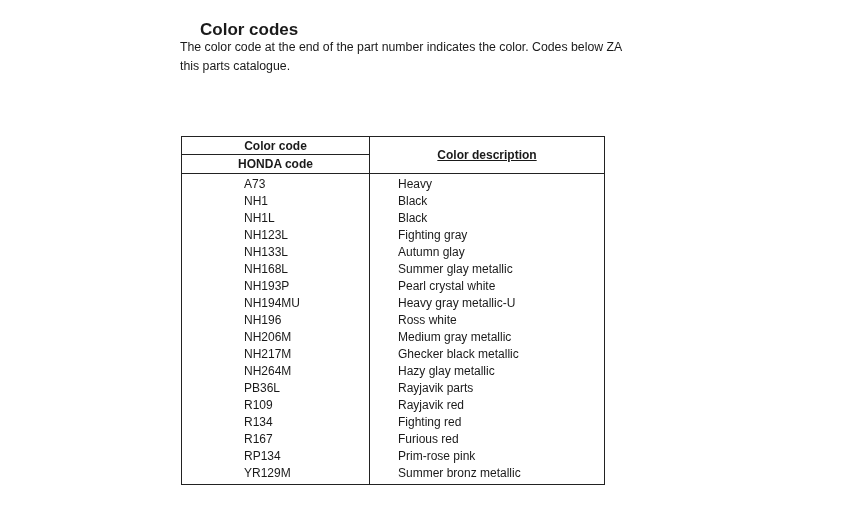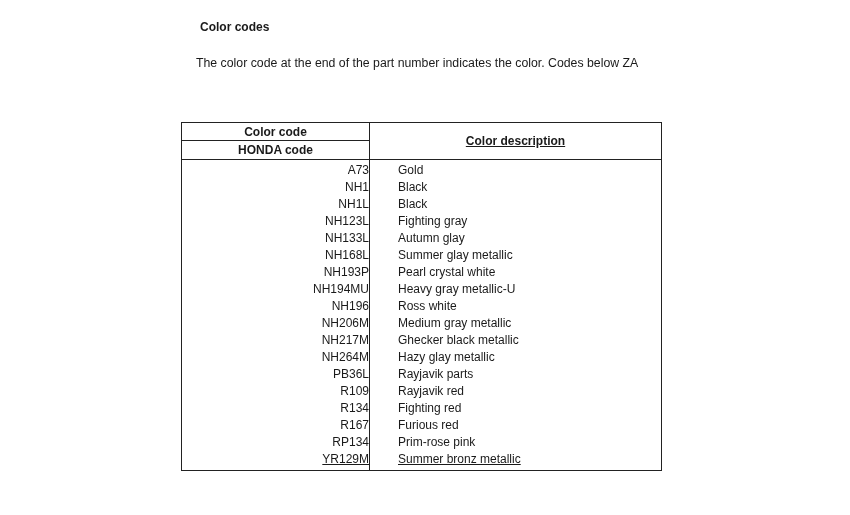--- a/index.html
+++ b/index.html
@@ -1,56 +1,57 @@
 <!DOCTYPE html>
 <html><head>
 <meta charset="utf-8">
 <style>
   html, body { margin: 0; padding: 0; background: #ffffff; }
   body { width: 850px; height: 515px; position: relative; overflow: hidden;
          font-family: "Liberation Sans", "DejaVu Sans", sans-serif; color: #1a1a1a; }
-  .heading { position: absolute; left: 200px; top: 20px; font-size: 12px; font-weight: bold; }
+  .heading { position: absolute; left: 200px; top: 20px; font-size: 17px; font-weight: bold; }
   .para { position: absolute; left: 180px; top: 38px; width: 490px; font-size: 12.3px; line-height: 19px; }
-  .para p { margin: 16px; white-space: nowrap; }
-  table.codes { position: absolute; left: 181px; top: 122px; width: 481px; border-collapse: collapse;
+  .para p { margin: 0; white-space: nowrap; }
+  table.codes { position: absolute; left: 181px; top: 136px; width: 424px; border-collapse: collapse;
                 font-size: 12px; }
   table.codes th { font-weight: bold; text-align: center; padding: 0; }
   .outer { border: 1.3px solid #222; }
   th.cc { height: 17px; border-right: 1.3px solid #222; border-bottom: 1.3px solid #222; width: 187px; }
   th.hc { height: 18px; border-right: 1.3px solid #222; border-bottom: 1.3px solid #222; }
   th.cd { border-bottom: 1.3px solid #222; text-decoration: underline; }
   td { padding: 0; height: 17px; line-height: 17px; }
-  td.code { border-right: 1.3px solid #222; padding-left: 62px; text-align: right; }
+  td.code { border-right: 1.3px solid #222; padding-left: 62px; }
   td.desc { padding-left: 28px; }
   tr.first td { padding-top: 2px; }
-  tr.last td { padding-bottom: 2px; text-decoration: underline; }
+  tr.last td { padding-bottom: 2px; }
 </style>
 </head>
 <body>
 
 <div class="heading">Color codes</div>
 
 <div class="para">
   <p>The color code at the end of the part number indicates the color. Codes below ZA</p>
+  <p>this parts catalogue.</p>
 </div>
 
 <table class="codes outer">
   <thead>
     <tr>
       <th class="cc">Color code</th>
       <th class="cd" rowspan="2">Color description</th>
     </tr>
     <tr>
       <th class="hc">HONDA code</th>
     </tr>
   </thead>
   <tbody id="rows">
       <tr class="first">
         <td class="code">A73</td>
-        <td class="desc">Gold</td>
+        <td class="desc">Heavy</td>
       </tr>
       <tr>
         <td class="code">NH1</td>
         <td class="desc">Black</td>
       </tr>
       <tr>
         <td class="code">NH1L</td>
         <td class="desc">Black</td>
       </tr>
       <tr>

